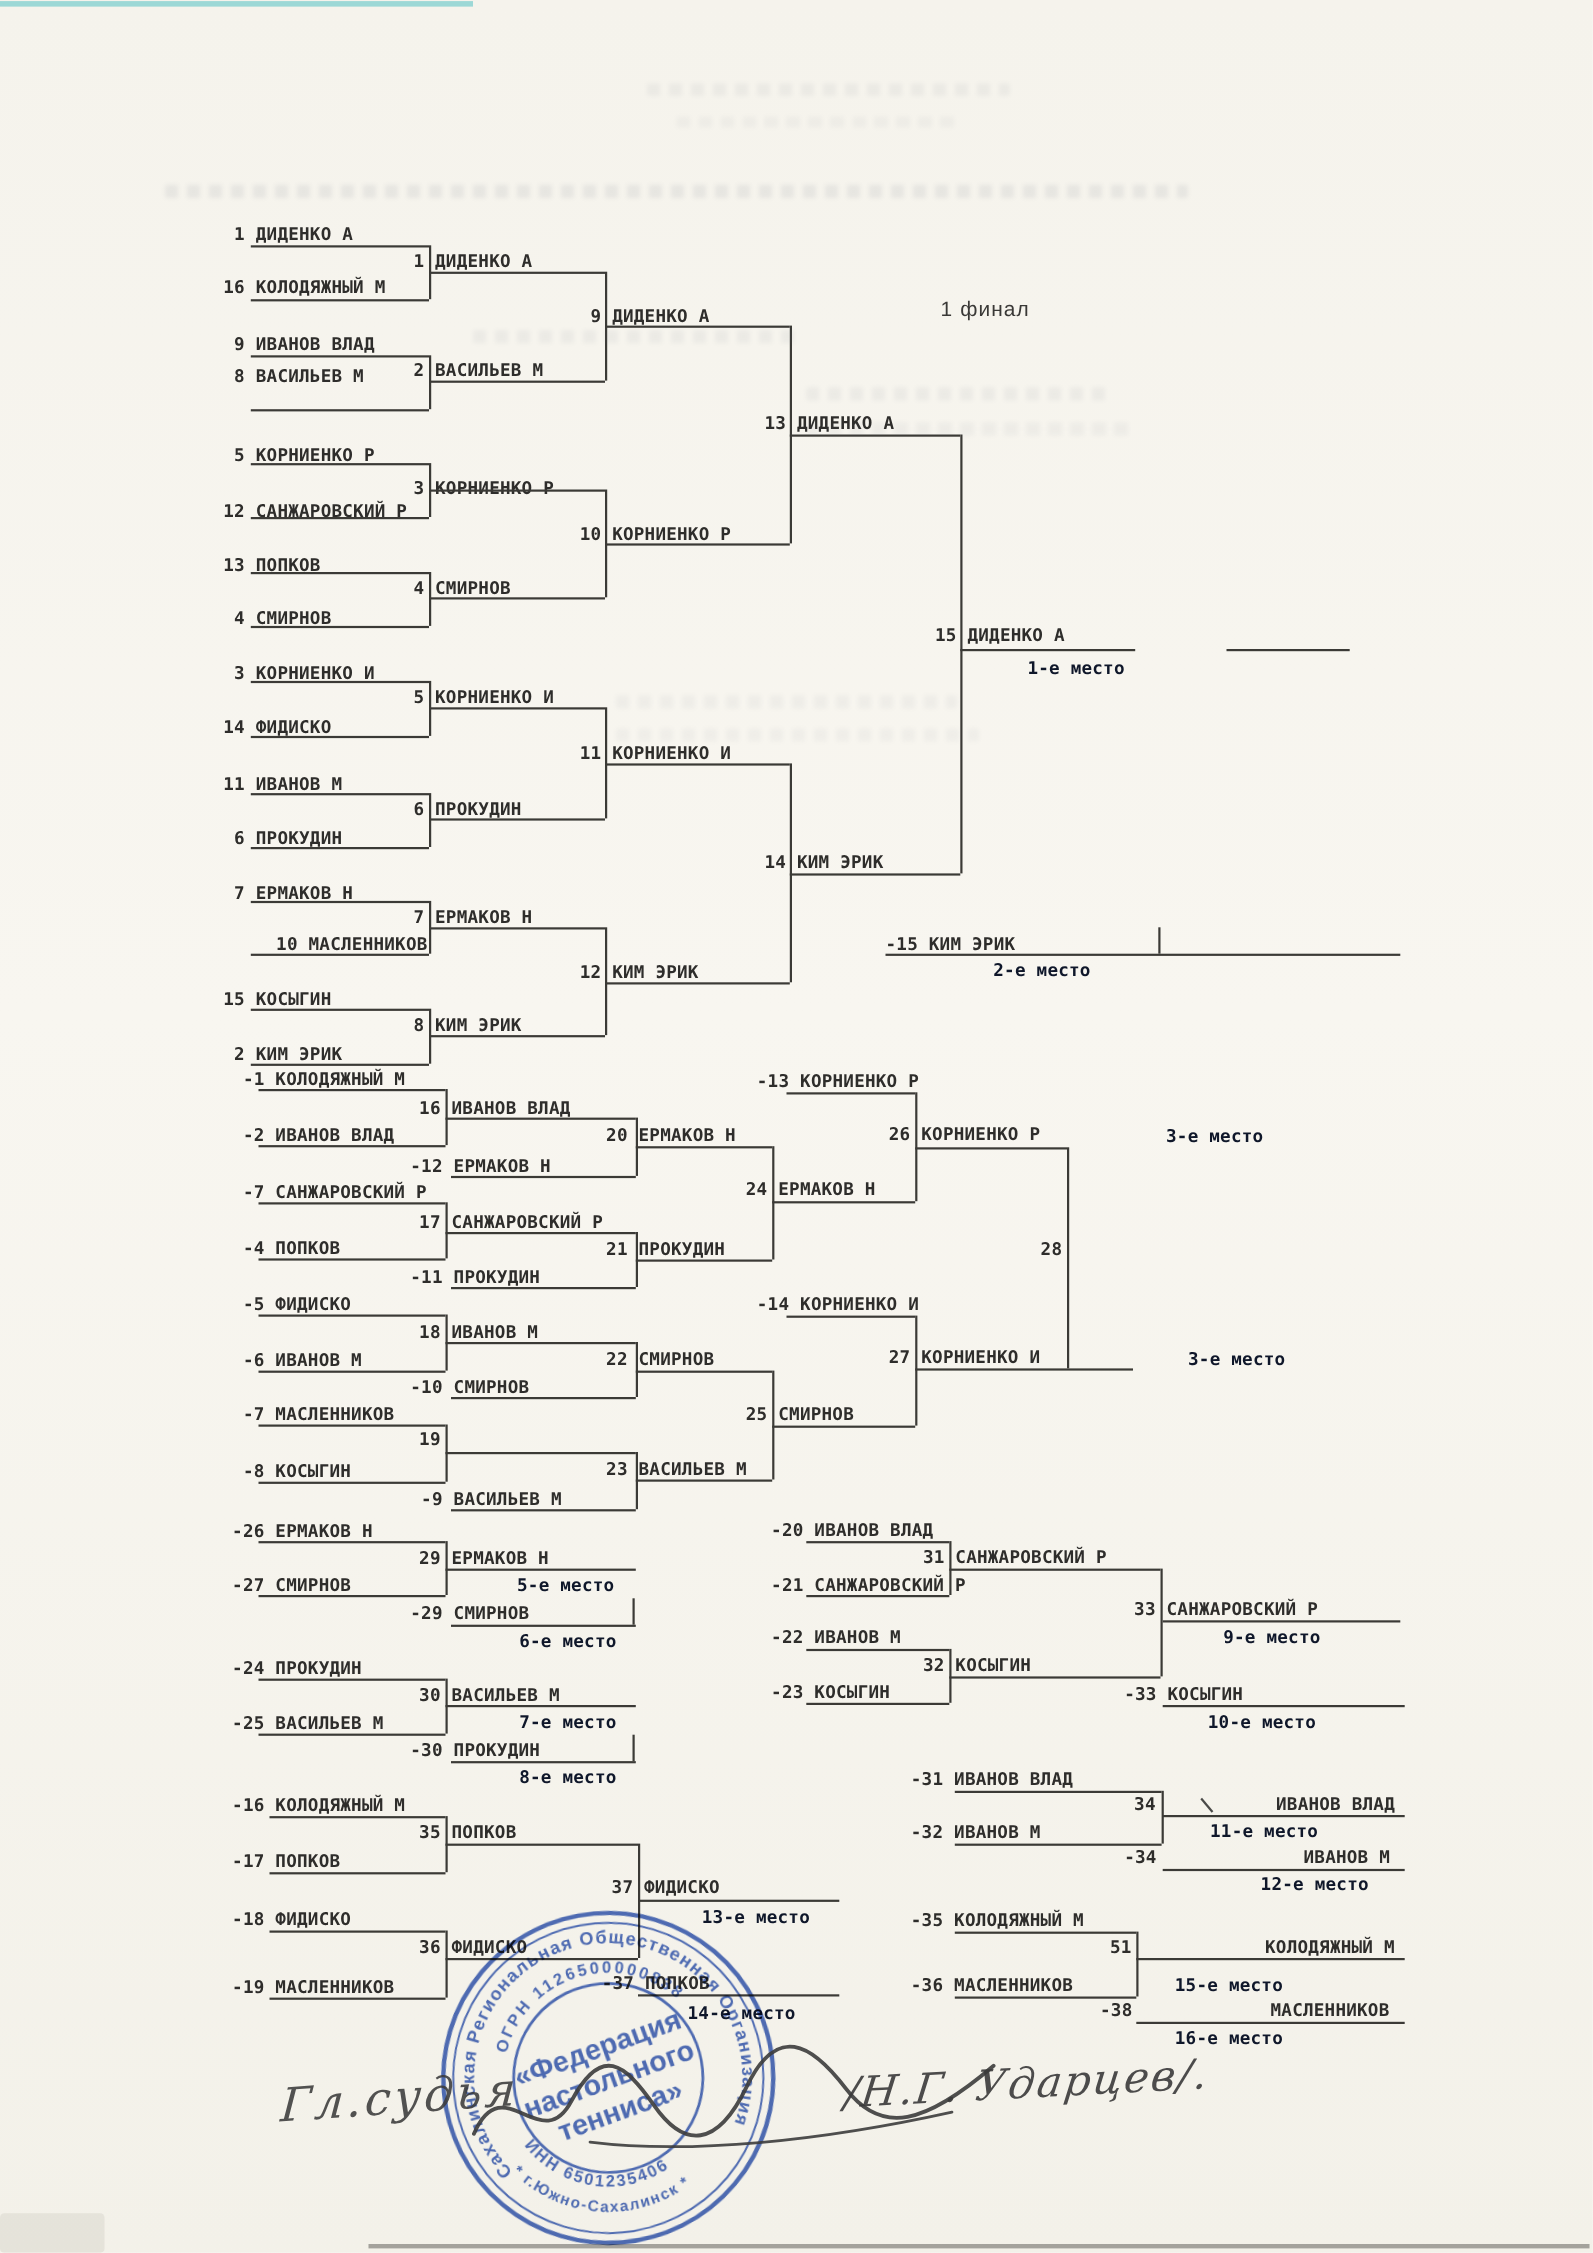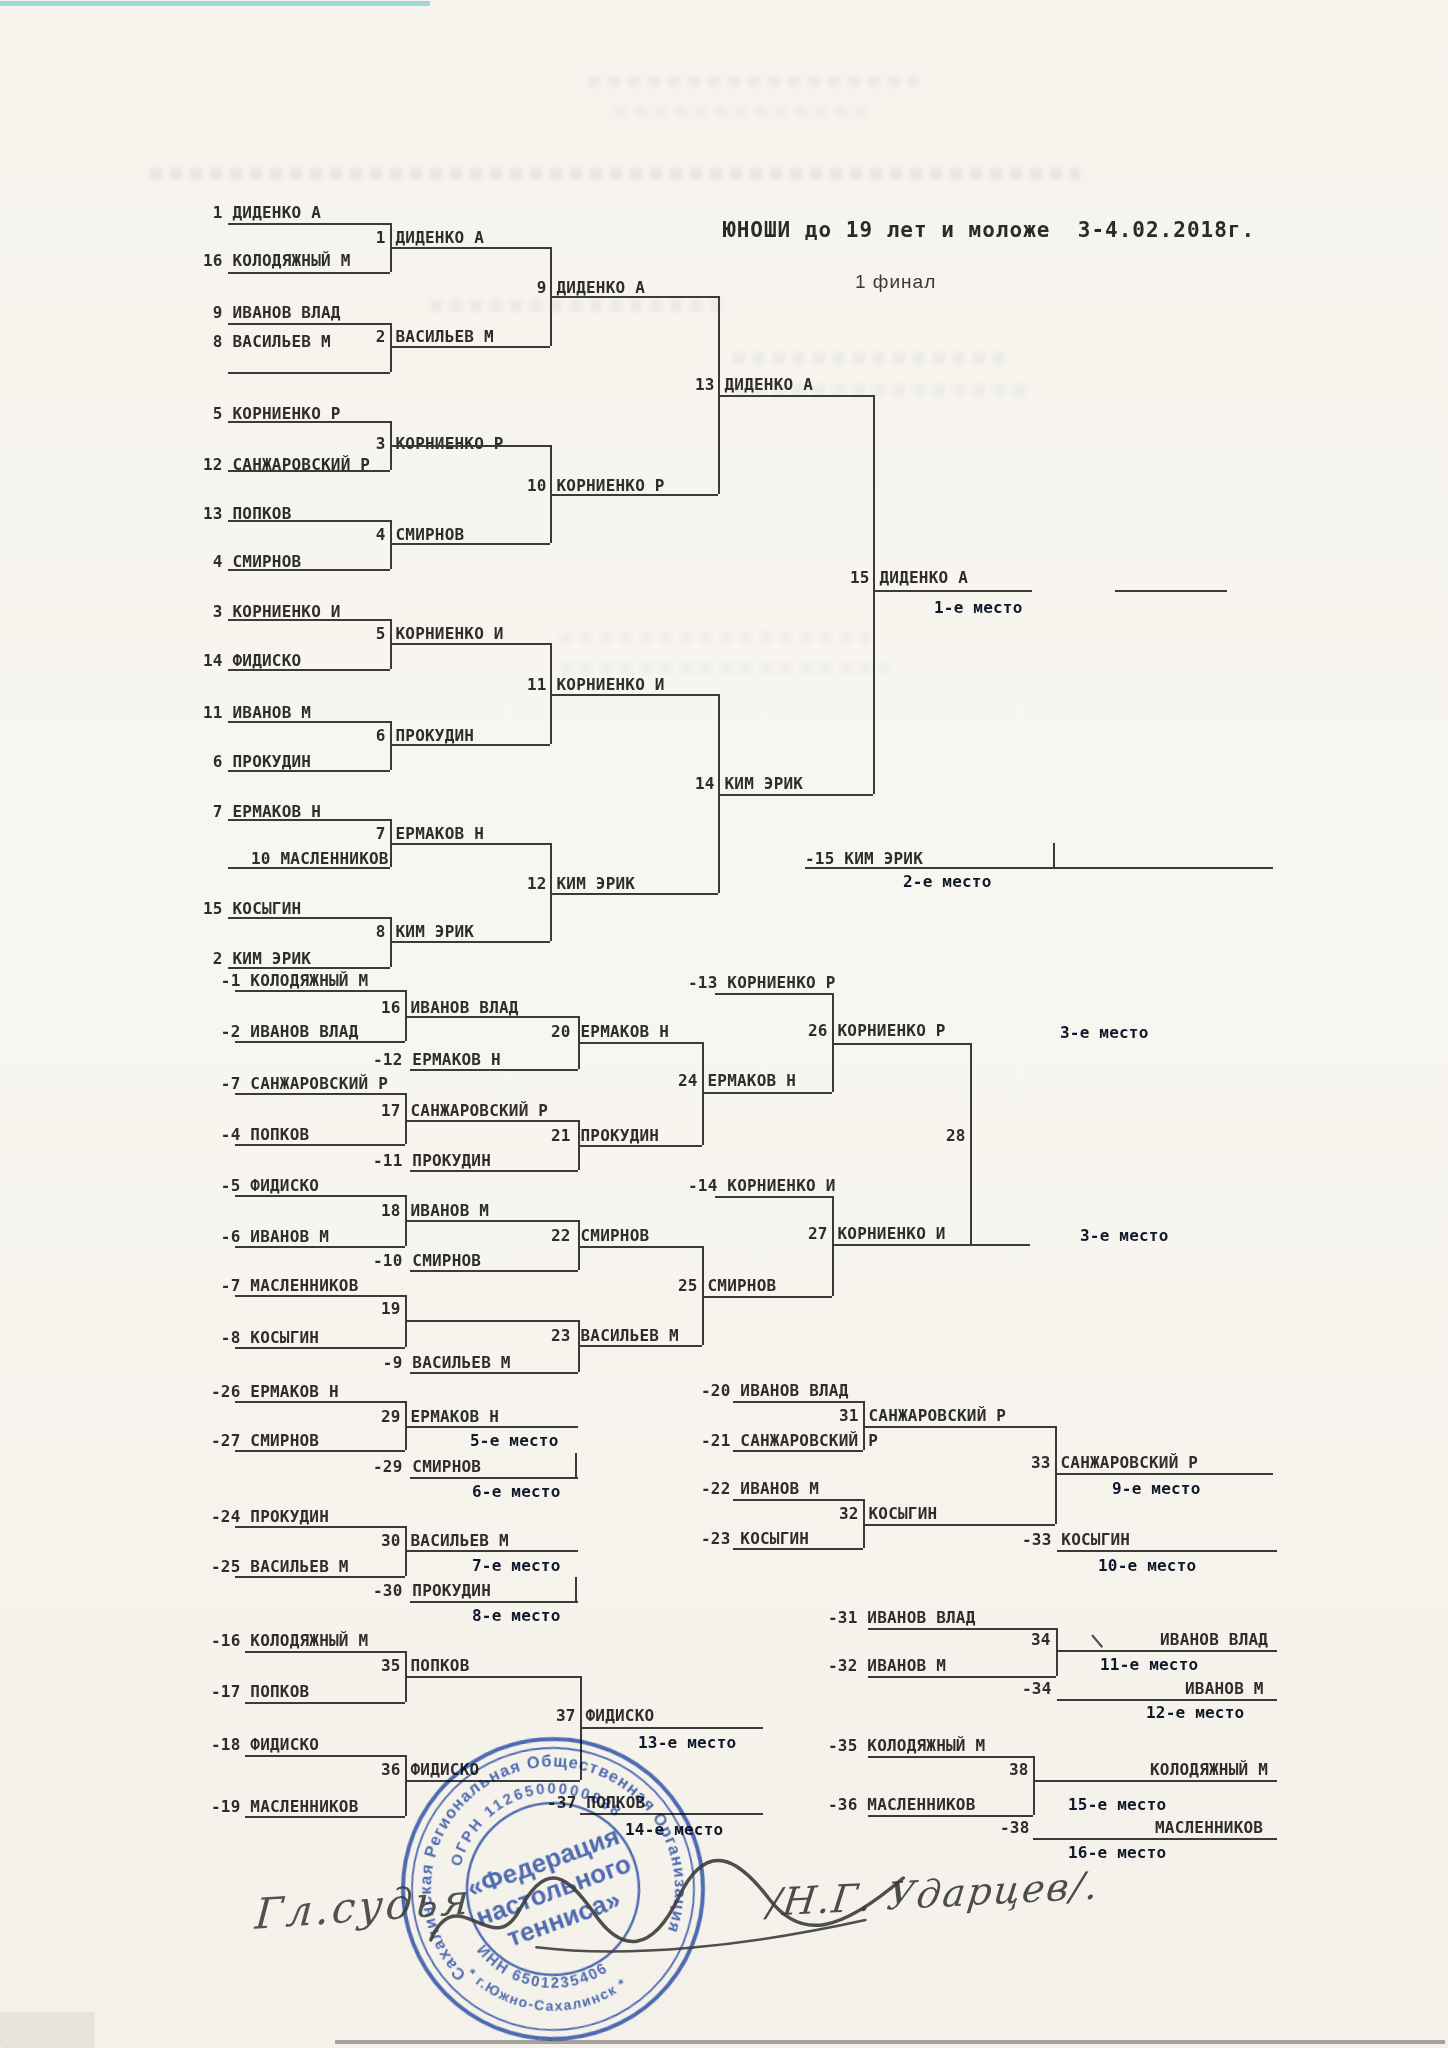--- a/index.html
+++ b/index.html
@@ -51,21 +51,20 @@
     font:italic 38px "DejaVu Serif","Liberation Serif",serif;
     color:#3a3a3a;opacity:.9;letter-spacing:2px;
     transform:rotate(-3deg) skewX(-10deg);
   }
   #sig-squiggle{position:absolute;left:415px;top:1852px;width:520px;height:130px;transform:rotate(-3deg);}
 </style>
 </head>
 <body>
 
 <div id="canvas">
-  <div class="title"><span>ЮНОШИ до 19 лет и моложе</span><span>  </span><span>3-4.02.2018г.</span></div>
   <div class="stage">1 финал</div>
 <div class="lbl" style="left: 203px; top: 203px;"> 1 ДИДЕНКО А</div>
     <div class="lbl" style="left: 203px; top: 251px;">16 КОЛОДЯЖНЫЙ М</div>
     <div class="lbl" style="left: 203px; top: 303px;"> 9 ИВАНОВ ВЛАД</div>
     <div class="lbl" style="left: 203px; top: 332px;"> 8 ВАСИЛЬЕВ М</div>
     <div class="lbl" style="left: 203px; top: 404px;"> 5 КОРНИЕНКО Р</div>
     <div class="lbl" style="left: 203px; top: 455px;">12 САНЖАРОВСКИЙ Р</div>
     <div class="lbl" style="left: 203px; top: 504px;">13 ПОПКОВ</div>
     <div class="lbl" style="left: 203px; top: 552px;"> 4 СМИРНОВ</div>
     <div class="lbl" style="left: 203px; top: 602px;"> 3 КОРНИЕНКО И</div>
@@ -158,21 +157,21 @@
     <div class="lbl" style="left: 381px; top: 1656px;">35 ПОПКОВ</div>
     <div class="lbl" style="left: 211px; top: 1735px;">-18 ФИДИСКО</div>
     <div class="lbl" style="left: 211px; top: 1797px;">-19 МАСЛЕННИКОВ</div>
     <div class="lbl" style="left: 381px; top: 1760px;">36 ФИДИСКО</div>
     <div class="lbl" style="left: 556px; top: 1706px;">37 ФИДИСКО</div>
     <div class="lbl place" style="left: 638px; top: 1733px;">13-е место</div>
     <div class="lbl" style="left: 547px; top: 1793px;">-37 ПОПКОВ</div>
     <div class="lbl place" style="left: 625px; top: 1820px;">14-е место</div>
     <div class="lbl" style="left: 828px; top: 1736px;">-35 КОЛОДЯЖНЫЙ М</div>
     <div class="lbl" style="left: 828px; top: 1795px;">-36 МАСЛЕННИКОВ</div>
-    <div class="lbl" style="left: 1009px; top: 1760px;">38</div>
+    <div class="lbl" style="left: 1009px; top: 1760px;">51</div>
     <div class="lbl" style="left: 1150px; top: 1760px;">КОЛОДЯЖНЫЙ М</div>
     <div class="lbl place" style="left: 1068px; top: 1795px;">15-е место</div>
     <div class="lbl" style="left: 1000px; top: 1818px;">-38</div>
     <div class="lbl" style="left: 1155px; top: 1818px;">МАСЛЕННИКОВ</div>
     <div class="lbl place" style="left: 1068px; top: 1843px;">16-е место</div>
     <div class="hl" style="left: 228px; top: 223px; width: 162px;"></div>
     <div class="hl" style="left: 228px; top: 272px; width: 162px;"></div>
     <div class="hl" style="left: 228px; top: 323px; width: 162px;"></div>
     <div class="hl" style="left: 228px; top: 372px; width: 162px;"></div>
     <div class="hl" style="left: 228px; top: 421px; width: 162px;"></div>

